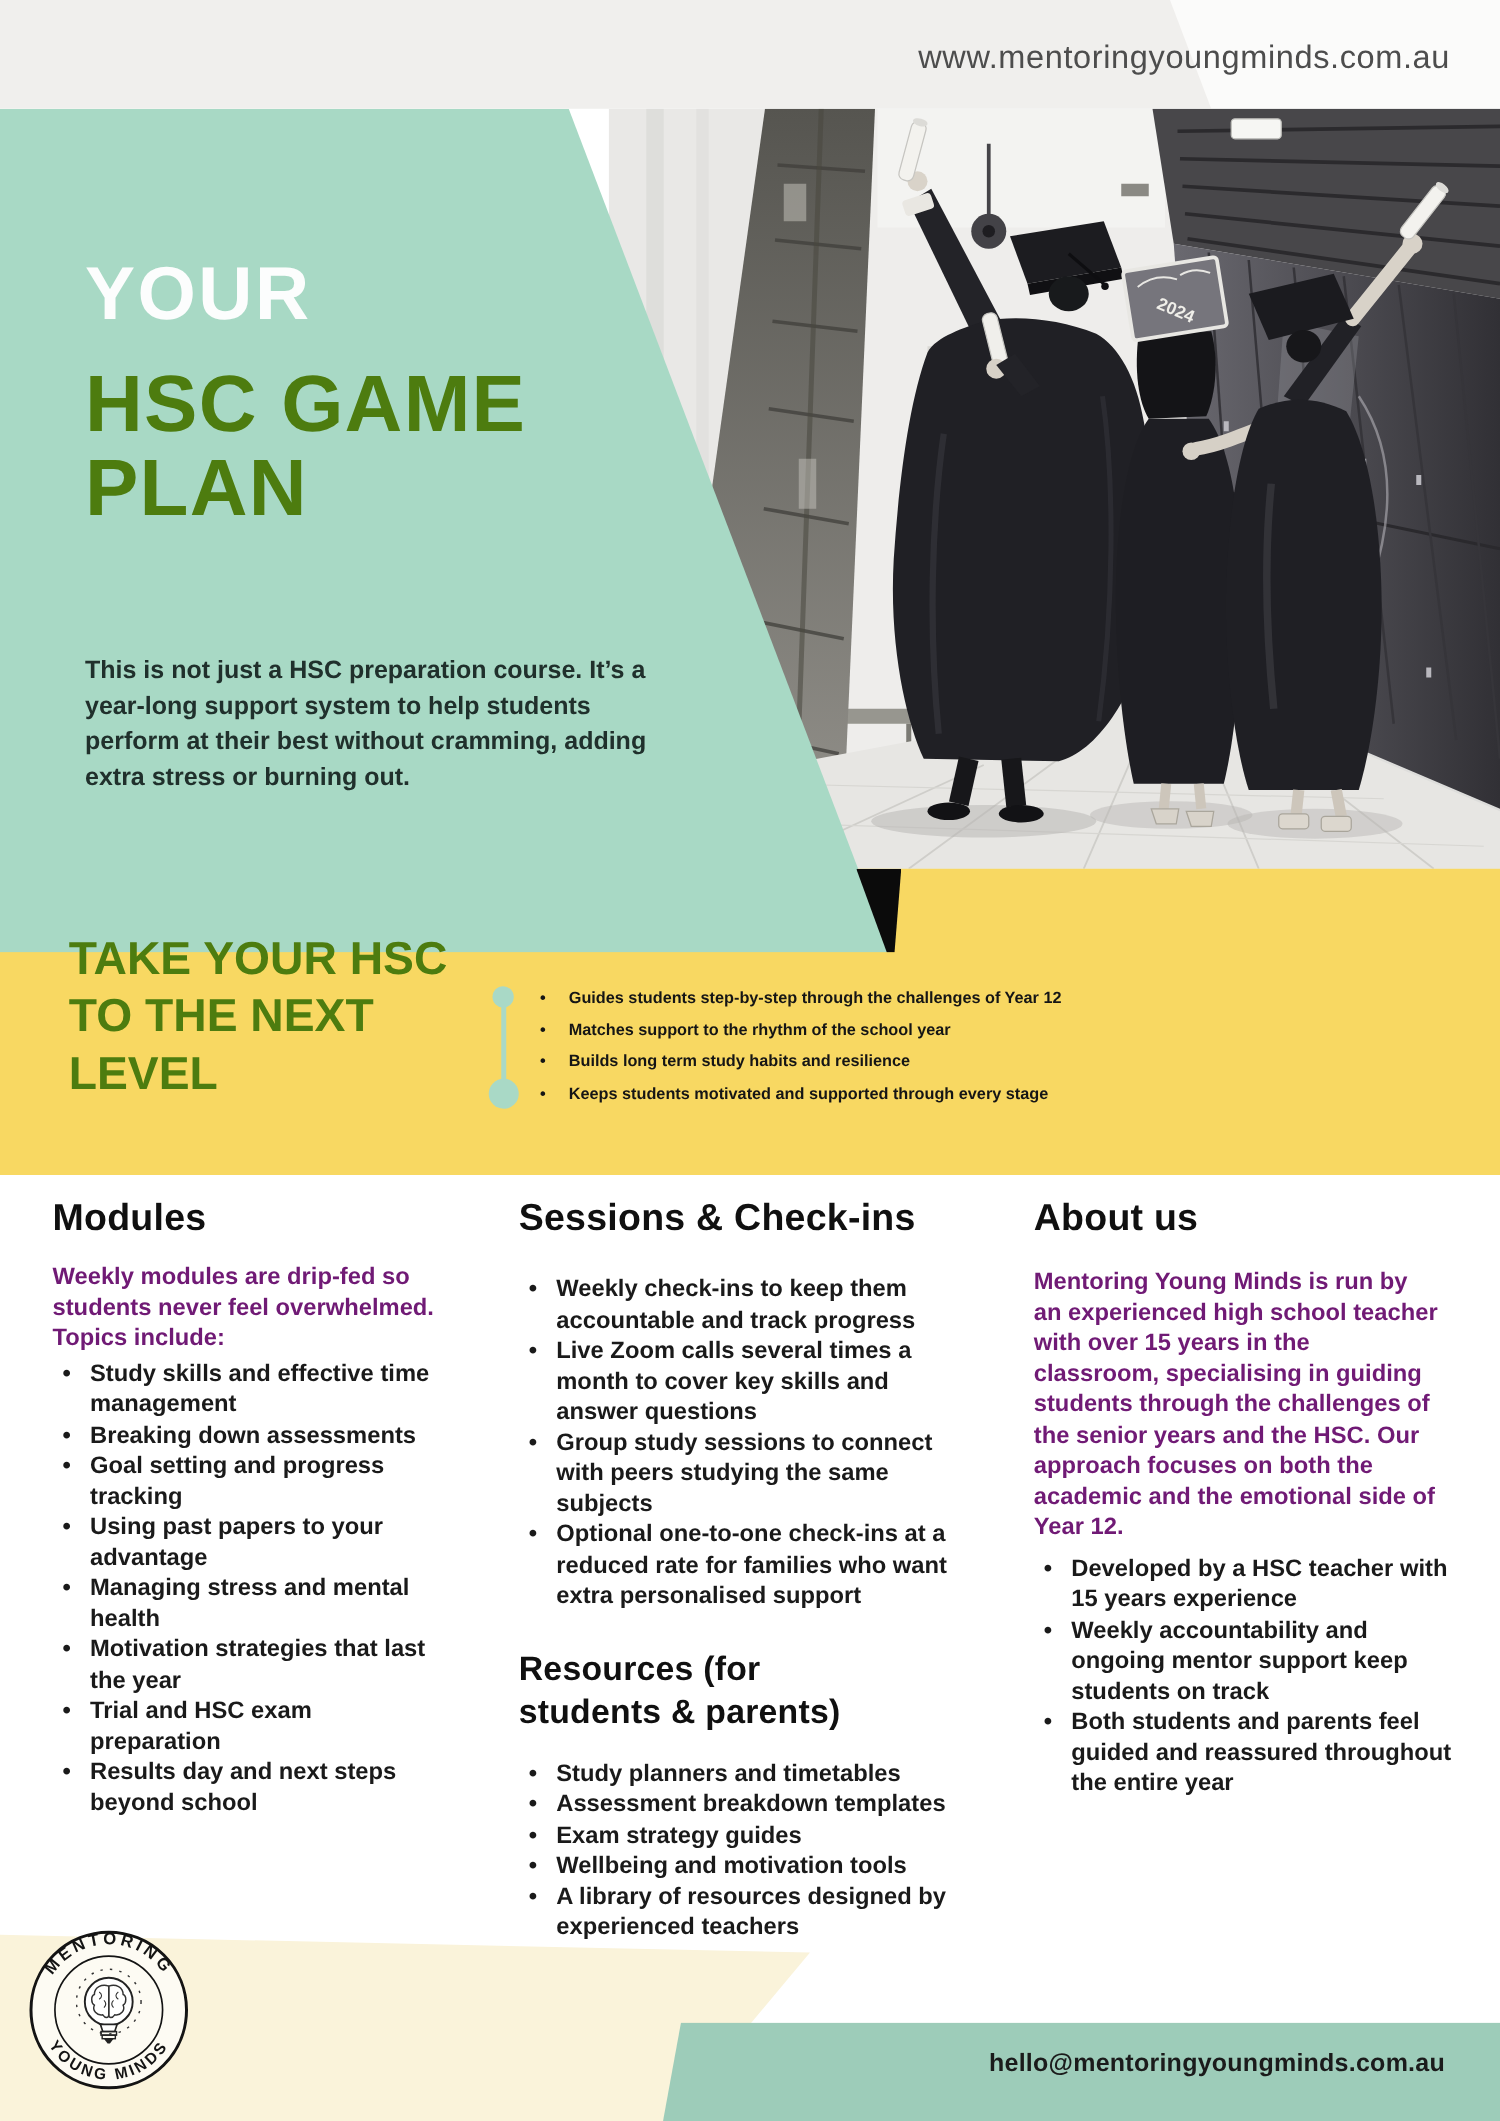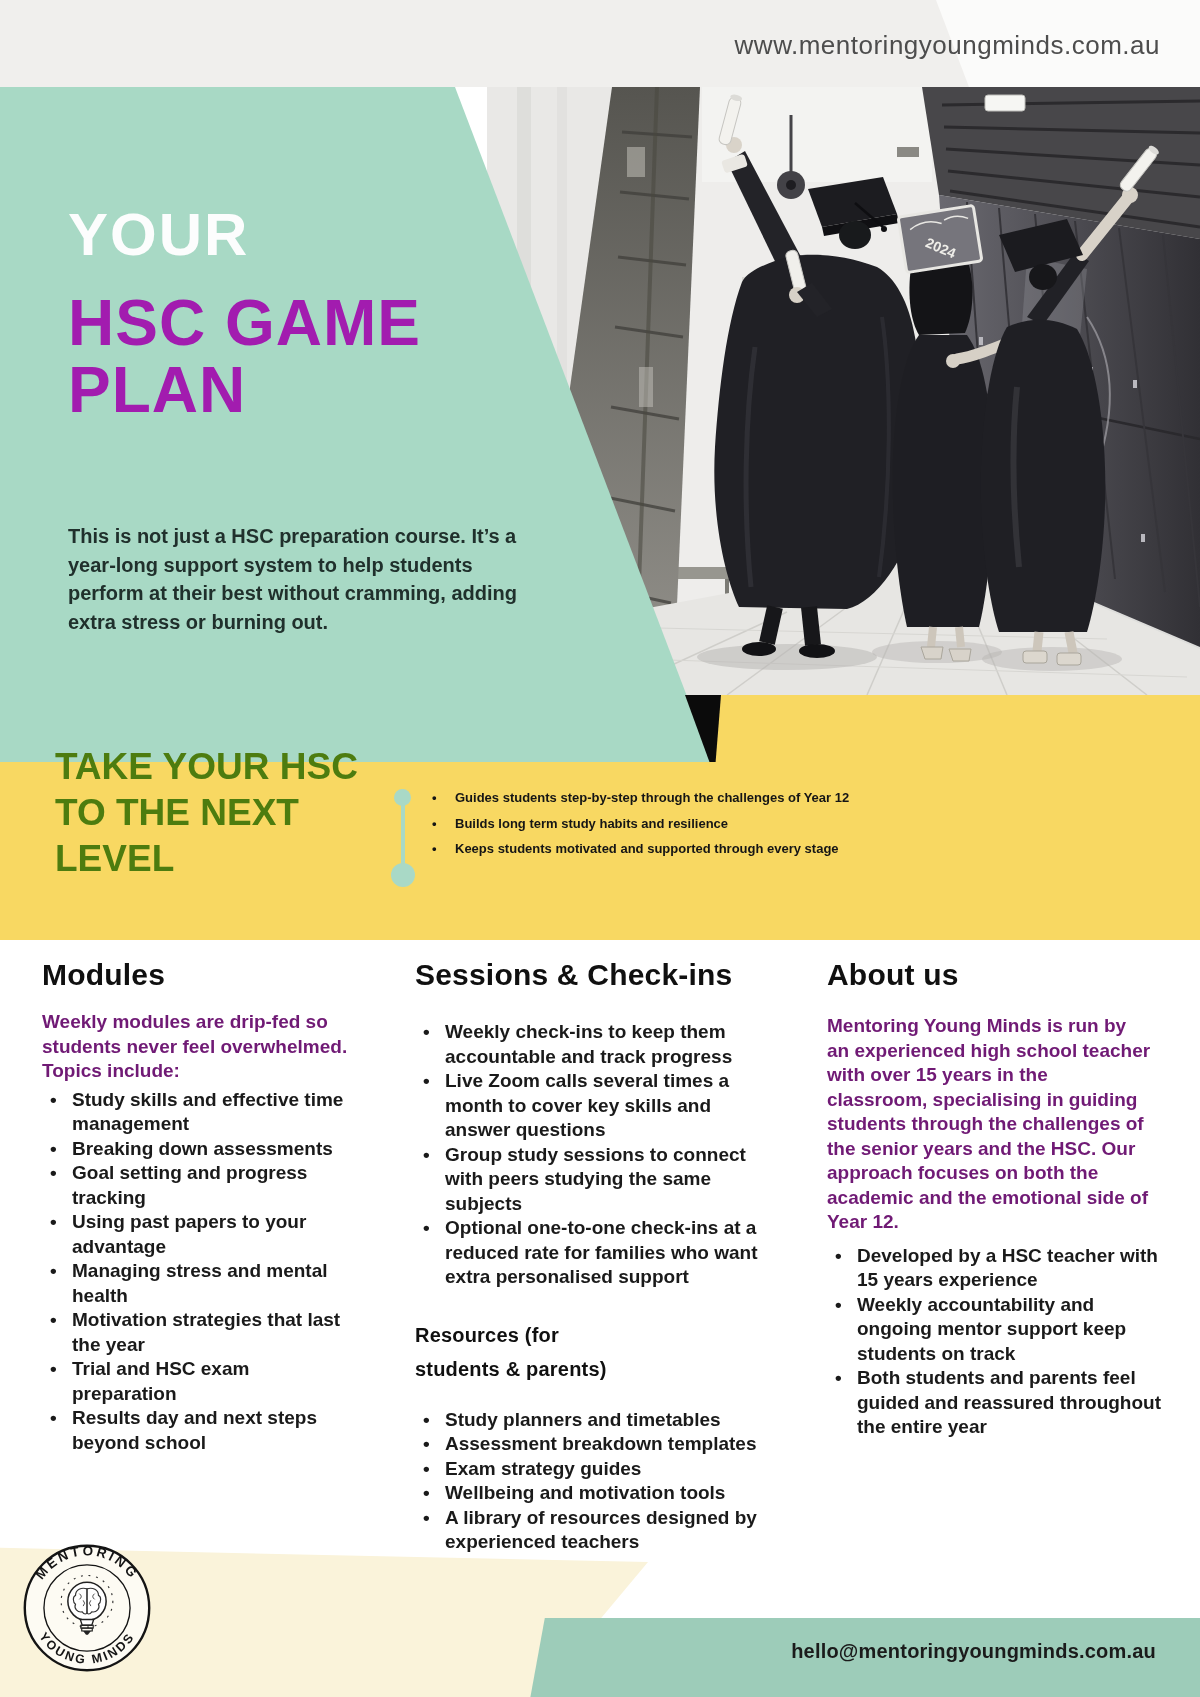--- a/index.html
+++ b/index.html
@@ -16,21 +16,21 @@
   
   .photo-wrap{left:487px;top:87px;width:713px;height:608px;}
   .yellow-band{left:0;top:695px;width:1200px;height:245px;background:#f8d862;}
   .mint-poly{left:0;top:87px;width:712px;height:675px;background:#a8d9c5;
         clip-path:polygon(0 0,63.9% 0,100% 100%,0 100%);}
   .black-tri{left:685px;top:695px;width:36px;height:67px;background:#0b0b0b;
         clip-path:polygon(0 0,100% 0,85% 100%,68% 100%);}
 
   
   .hero-your{left:68px;top:203px;font-size:60px;font-weight:900;letter-spacing:2px;color:#fcfdfd;line-height:64px;}
-  .hero-title{left:68px;top:290px;font-size:64px;font-weight:900;letter-spacing:1px;color:#a21caf;
+  .hero-title{left:68px;top:290px;font-size:64px;font-weight:900;letter-spacing:1px;color:#4d7c0f;
         line-height:67px;white-space:pre;}
   .hero-desc{left:68px;top:522px;width:520px;font-size:20px;font-weight:700;color:#20302c;
         line-height:28.5px;white-space:pre;}
 
   
   .banner-heading{left:55px;top:744px;font-size:37px;font-weight:700;color:#4d7c0f;line-height:46px;white-space:pre;}
   .decor-line{left:401px;top:797px;width:4px;height:78px;background:#a9d9c6;}
   .decor-dot-top{left:394px;top:789px;width:17px;height:17px;border-radius:50%;background:#a9d9c6;}
   .decor-dot-bottom{left:391px;top:863px;width:24px;height:24px;border-radius:50%;background:#a9d9c6;}
   .banner-list{left:428px;top:785px;width:740px;}
@@ -45,21 +45,21 @@
   .col-body{font-size:19px;font-weight:700;line-height:24.5px;color:#701a75;white-space:pre;}
   .col1{left:42px;top:956px;width:330px;}
   .col2{left:415px;top:956px;width:340px;}
   .col3{left:827px;top:956px;width:330px;}
   .col1 .intro{margin-top:16px;}
   ul.clist{list-style:none;margin:4px 0 0 0;padding:0;}
   ul.clist li{position:relative;padding-left:30px;font-size:19px;font-weight:700;
         line-height:24.5px;color:#1a1a1a;white-space:pre;}
   ul.clist li::before{content:"•";position:absolute;left:8px;top:0;}
   .col2 ul.clist{margin-top:26px;}
-  .resources-h{margin-top:28px;font-size:20px;line-height:34px;}
+  .resources-h{margin-top:28px;font-size:27px;line-height:34px;}
   .col2 ul.clist.res{margin-top:22px;}
   .col3 .about-body{margin-top:20px;}
   .why-h{margin-top:28px;}
   .col3 ul.clist{margin-top:9px;}
 
   
   .cream-poly{left:0;top:1540px;width:1200px;height:157px;background:#faf3da;
         clip-path:polygon(0 5%,54% 14%,44.6% 100%,0 100%);}
   .footer-band{left:0;top:1618px;width:1200px;height:79px;background:#9dccb9;
         clip-path:polygon(45.4% 0,100% 0,100% 100%,44.2% 100%);}
@@ -250,20 +250,21 @@
 
   <div class="abs banner-heading">TAKE YOUR HSC
 TO THE NEXT
 LEVEL</div>
   <div class="abs decor-line"></div>
   <div class="abs decor-dot-top"></div>
   <div class="abs decor-dot-bottom"></div>
   <div class="abs banner-list">
     <ul class="blist">
         <li>Guides students step-by-step through the challenges of Year 12</li>
+        <li>Matches support to the rhythm of the school year</li>
         <li>Builds long term study habits and resilience</li>
         <li>Keeps students motivated and supported through every stage</li>
       </ul>
   </div>
 
   <div class="abs col col1">
     <div class="col-h">Modules</div>
     <div class="col-body intro">Weekly modules are drip-fed so
 students never feel overwhelmed.
 Topics include:</div>

